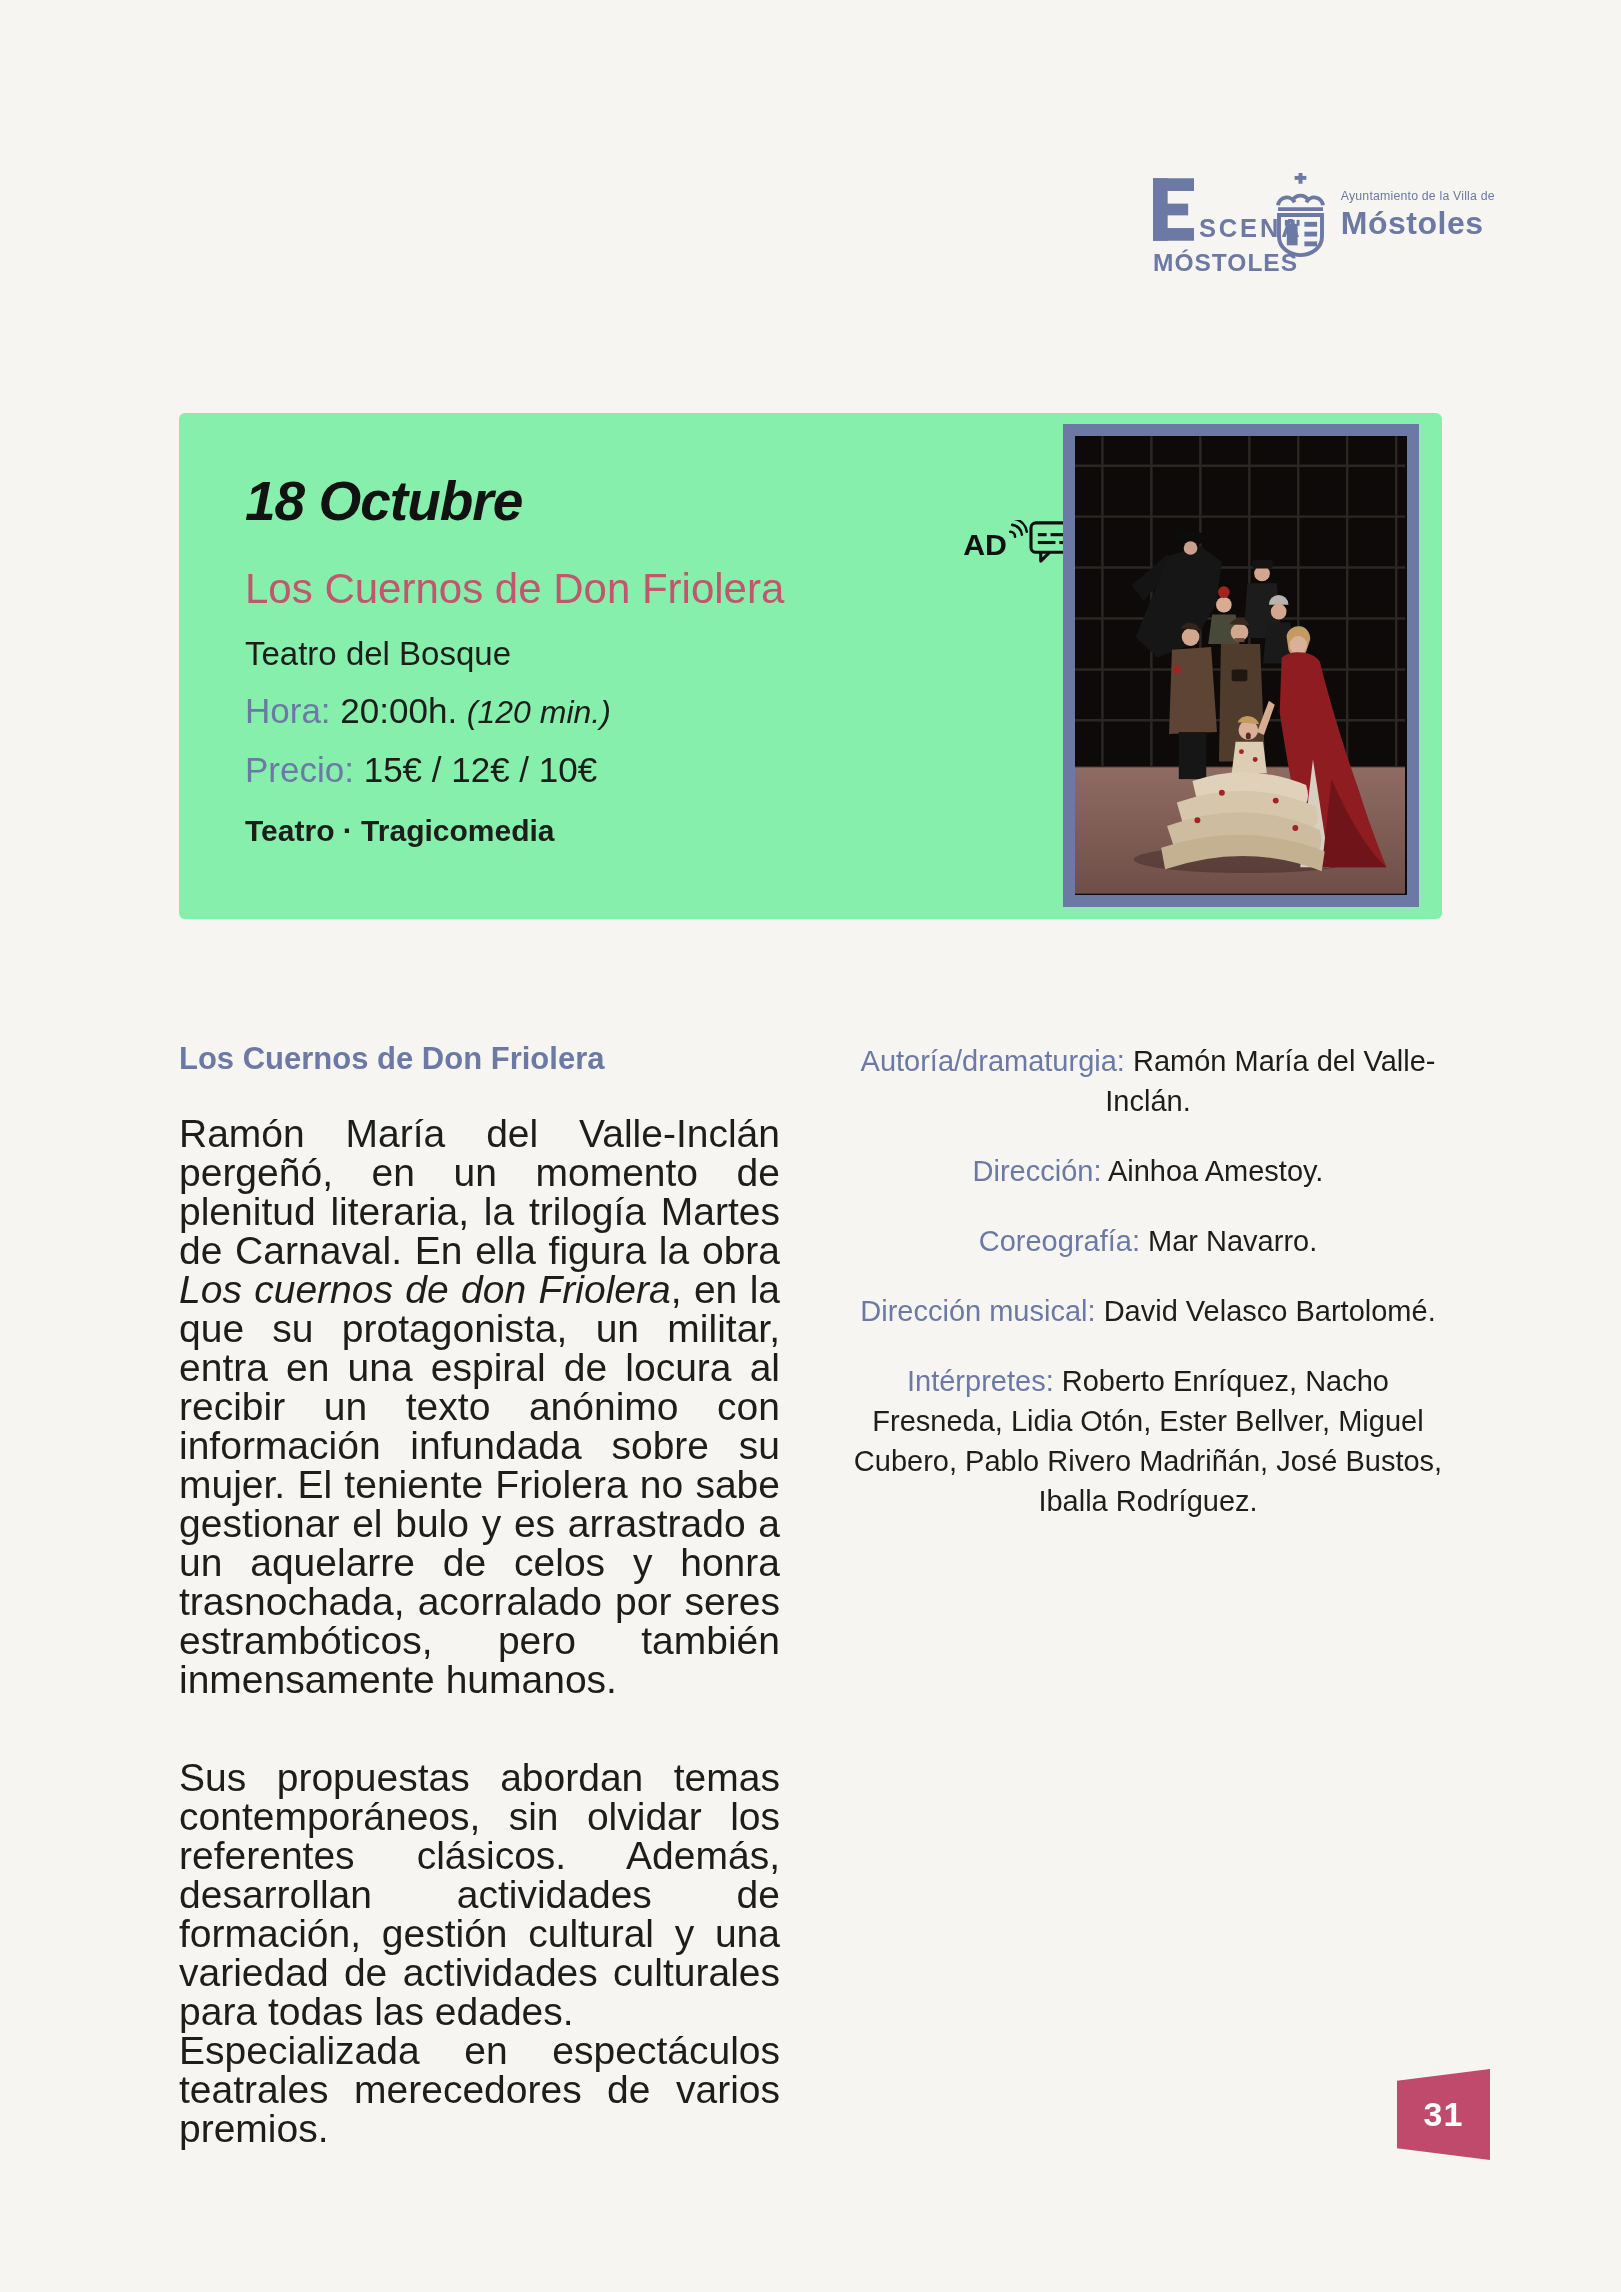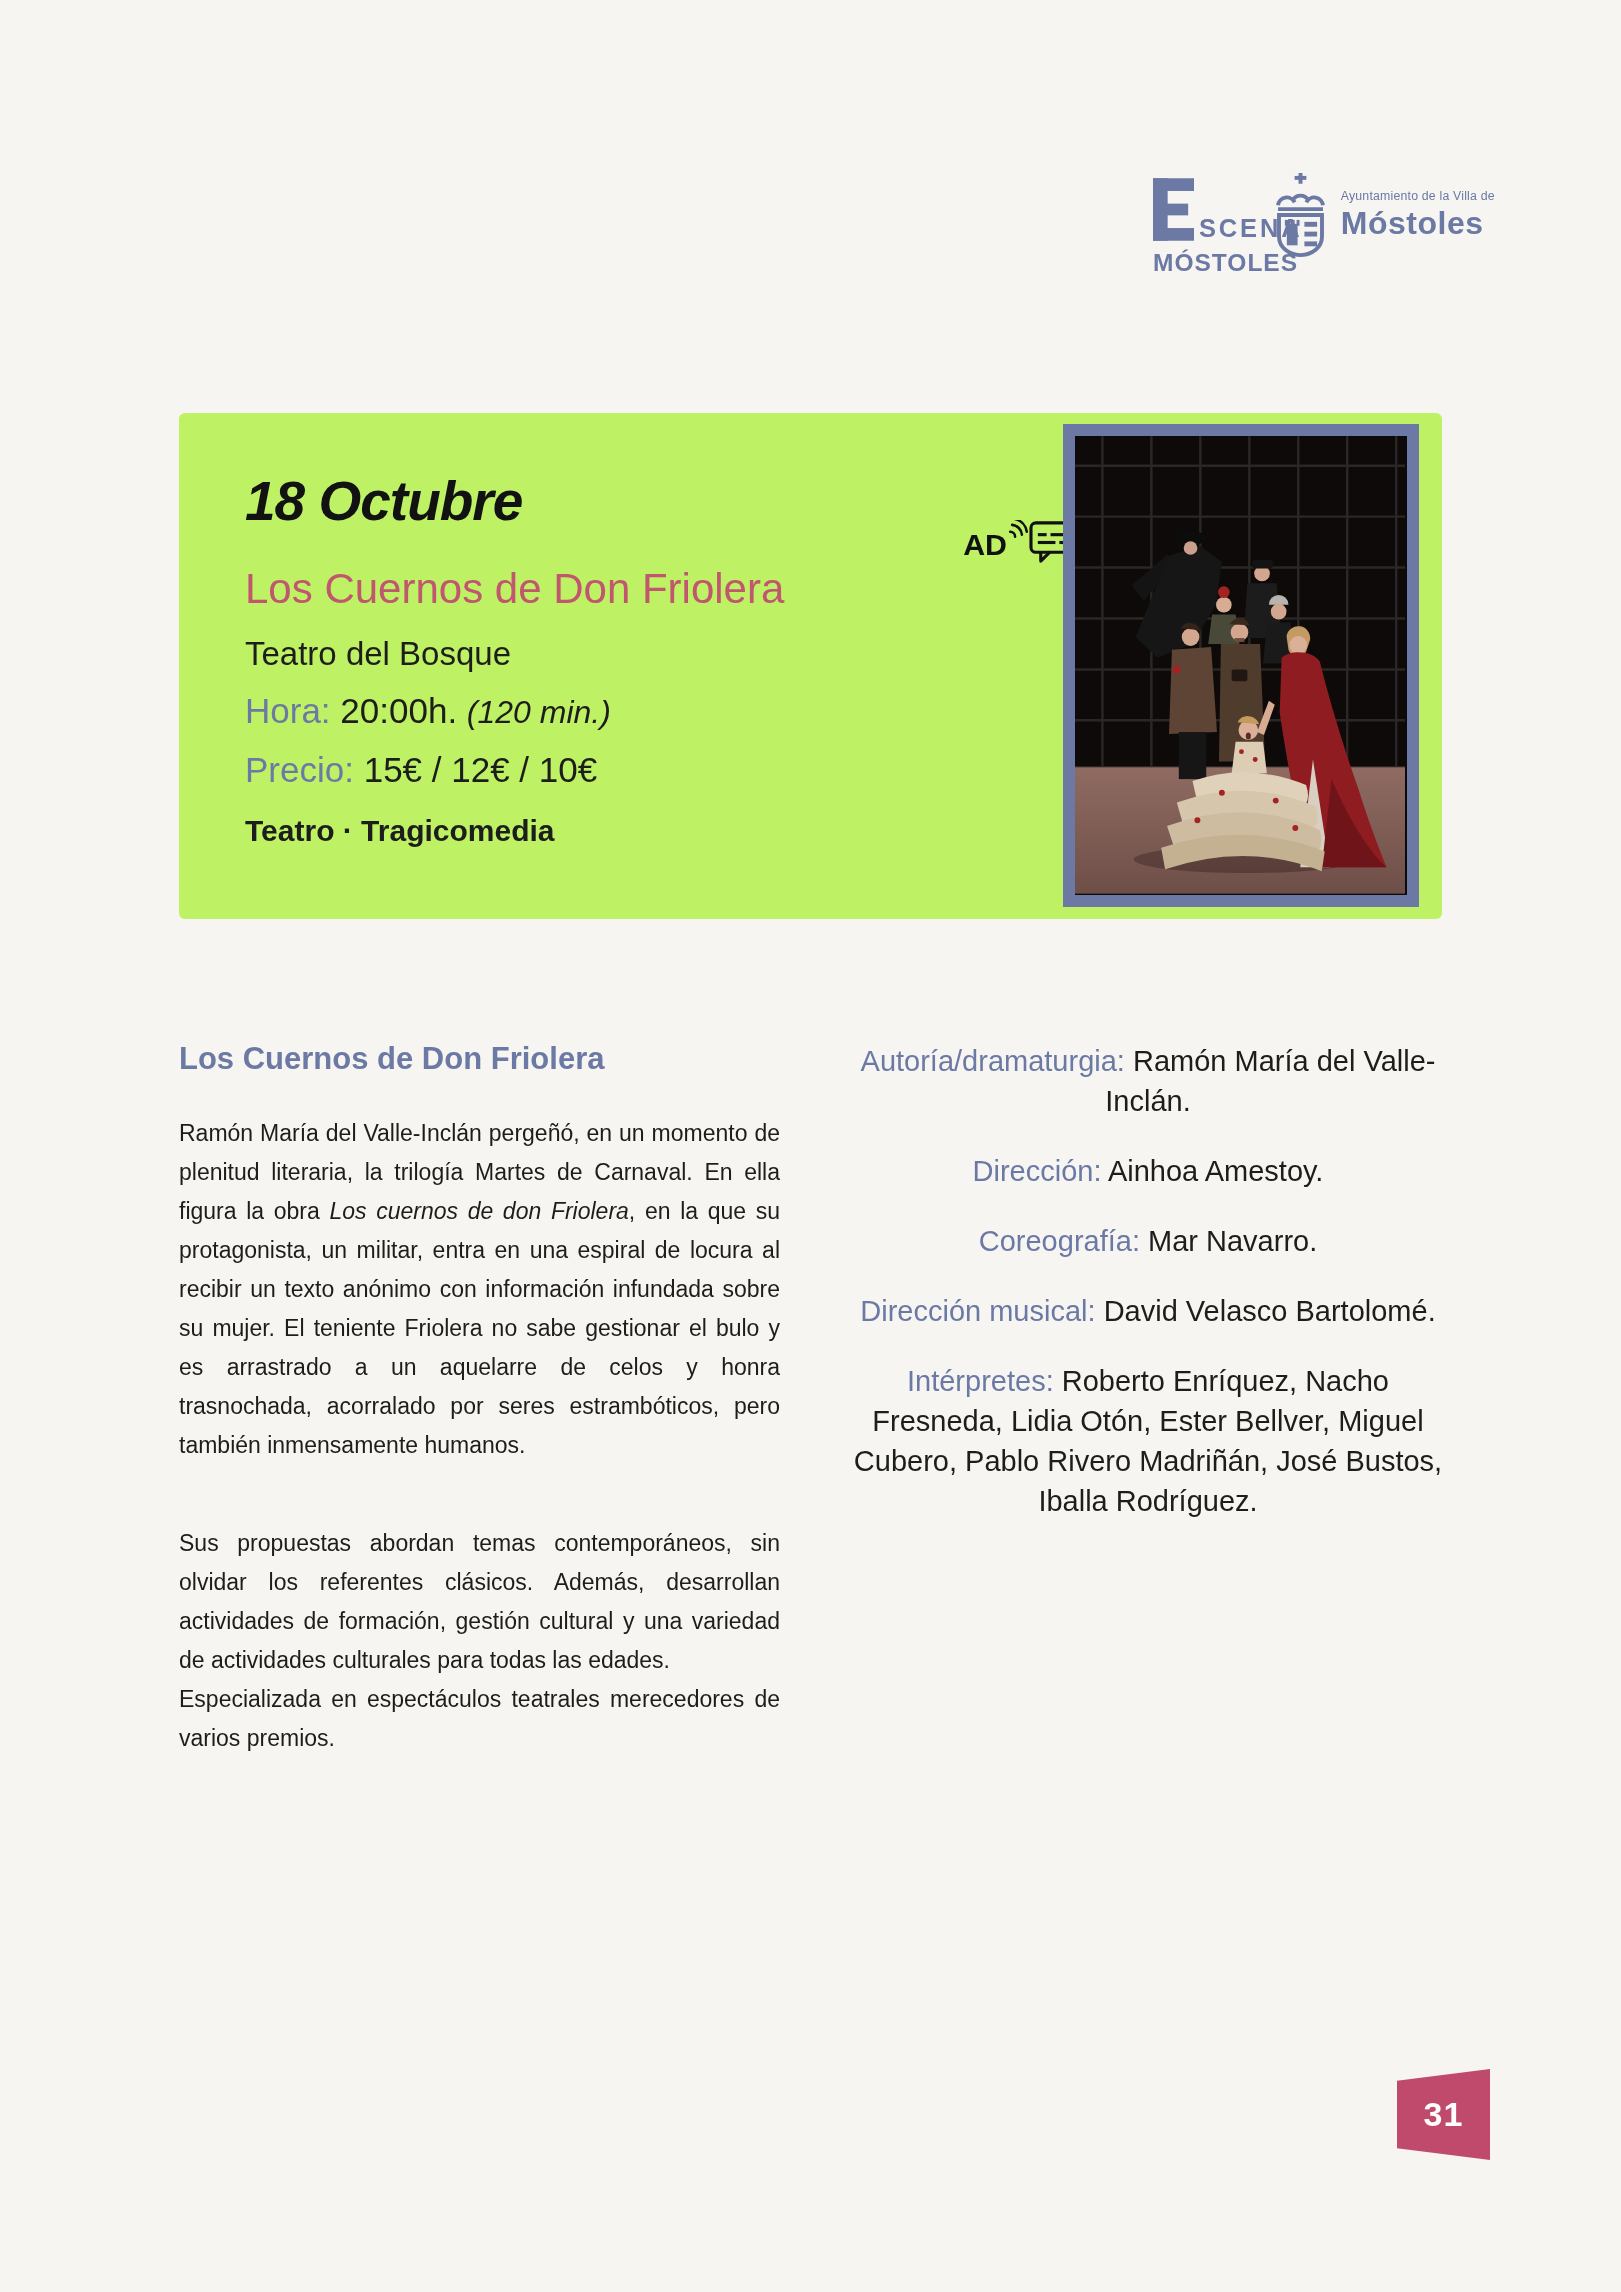--- a/index.html
+++ b/index.html
@@ -21,21 +21,21 @@
 
   .ayto-logo { position:absolute; left:1272px; top:173px; display:flex; align-items:flex-start; color:#6b79a4; }
   .ayto-text { margin-left:11.8px; margin-top:15.7px; }
   .ayto-line1 { font-size:12.3px; letter-spacing:0.2px; }
   .ayto-line2 { font-size:32px; font-weight:700; margin-top:2px; letter-spacing:0.5px; }
 
   
   .event-card {
     position:absolute; left:179px; top:413px;
     width:1263px; height:506px;
-    background:#bef264; border-radius:5.9px;
+    background:#86efac; border-radius:5.9px;
   }
   .card-line { position:absolute; left:66px; white-space:nowrap; }
   .event-date   { top:56px;  font-size:55px; font-weight:800; font-style:italic; color:#121212; letter-spacing:-1px;}
   .event-title  { top:152px; font-size:42px; font-weight:500; color:#c1566f; }
   .event-venue  { top:222px; font-size:33px; }
   .event-time   { top:278px; font-size:35px; }
   .event-price  { top:337px; font-size:35px; }
   .event-genre  { top:401px; font-size:30px; font-weight:700; }
   .inline-label { color:#6b79a4; }
   .duration { font-style:italic; font-size:32px; }
@@ -51,21 +51,21 @@
     width:356px; height:483px;
     border:12.7px solid #6b79a4;
     background:#0d0a09;
   }
   .photo-frame svg { display:block; width:330px; height:458px; }
 
   
   .col-left  { position:absolute; left:179px; top:1041px; width:601px; }
   .col-right { position:absolute; left:848px; top:1041px; width:600px; }
   .section-heading { font-size:31px; font-weight:700; color:#6b79a4; margin-bottom:37px; }
-  .body-text { font-size:23px; line-height:39px; text-align:justify; }
+  .body-text { font-size:39px; line-height:39px; text-align:justify; }
   .body-text p { margin:0; }
   .company-block { margin-top:59px; }
   .credit-item { font-size:29px; line-height:40px; margin-bottom:30px; text-align:center; }
   .credit-label { color:#6b79a4; }
 
   
   .page-badge {
     position:absolute; left:1397px; top:2069px;
     width:93px; height:91px;
     background:#c04a6c;

